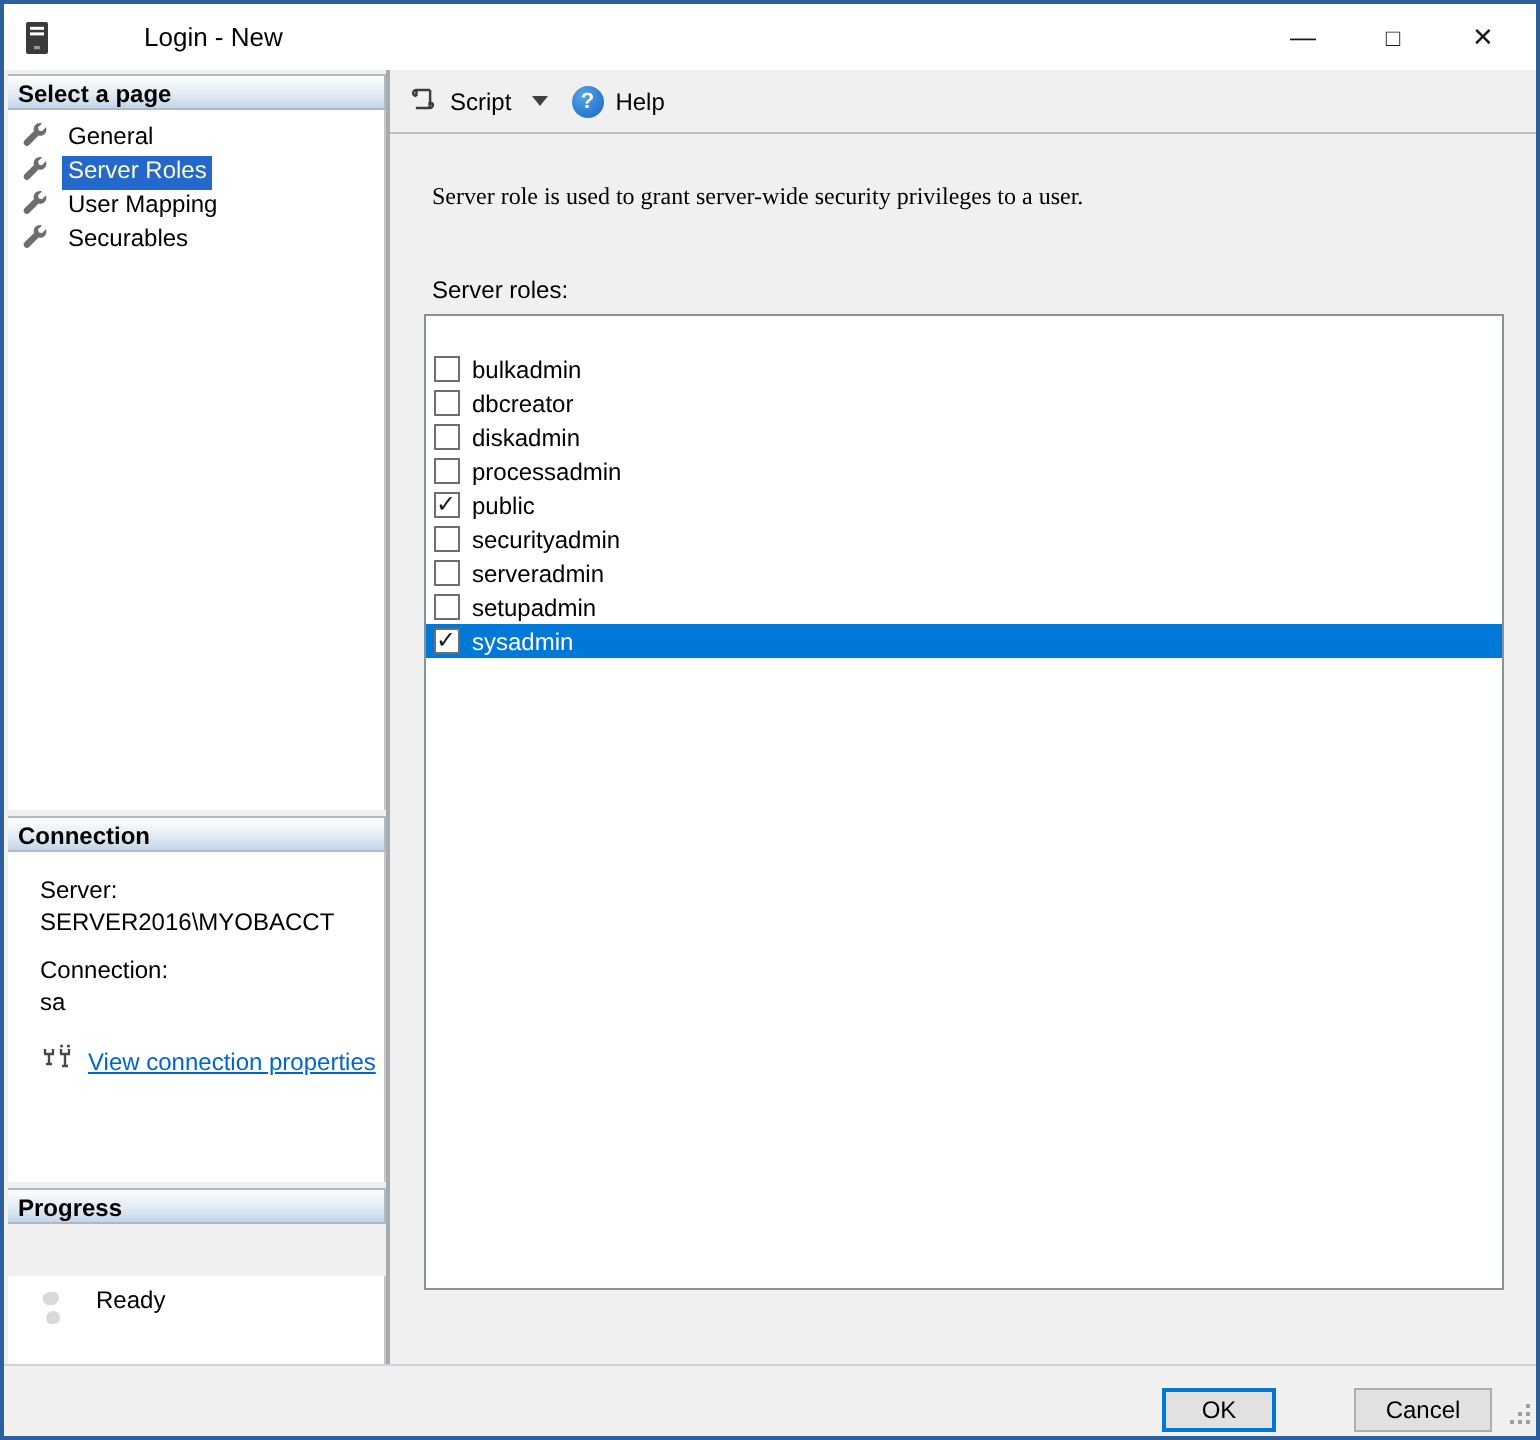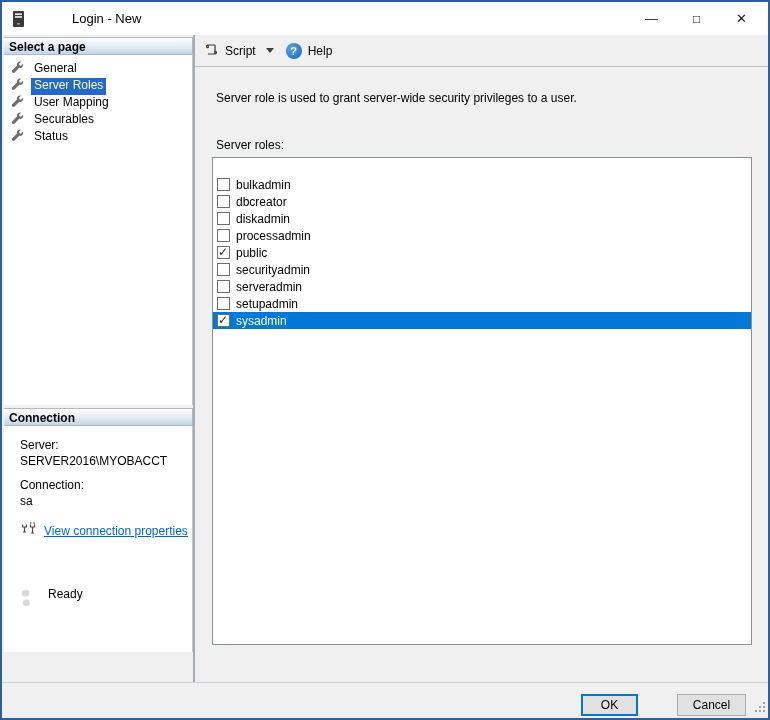--- a/index.html
+++ b/index.html
@@ -25,42 +25,42 @@
     background:linear-gradient(180deg,#fefefe 0%,#e3ebf4 55%,#c3d5e9 100%);
     border:1px solid #aeb9c6;border-left:none;
     font-weight:bold;padding:2px 17px 0 5px;
   }
   .sb-panel{position:absolute;left:2px;width:189px;background:#fff;border-right:1px solid #c6c6c6;}
   #hdr-select{top:35px;}
   #panel-pages{top:53px;height:350px;padding-top:6px;}
   #hdr-conn{top:406px;}
   #panel-conn{top:424px;height:165px;padding:12px 0 0 16px;}
   #hdr-prog{top:592px;}
-  #panel-prog{top:580px;height:70px;}
+  #panel-prog{top:636px;height:70px;}
   .page-item{height:17px;display:flex;padding-left:7px;cursor:default;}
   .page-item .wrench{width:13px;height:13px;margin-right:7px;flex:0 0 auto;}
   .page-item .lbl{padding:0 3px 1px 3px;}
   .page-item.selected .lbl{background:#2268cd;color:#fef9c3;}
   .conn-label{margin-top:10px;}
   .conn-label:first-child{margin-top:0;}
   .conn-value{margin-top:2px;}
   .conn-link-row{margin-top:14px;display:flex;align-items:center;}
   .conn-link{color:#0066cc;text-decoration:underline;margin-left:6px;cursor:pointer;}
   .prog-row{display:flex;align-items:center;padding:8px 0 0 14px;}
   .spinner{width:16px;height:16px;border:7px dotted #d9d9d9;border-radius:50%;}
   .prog-text{margin-left:14px;margin-top:-8px;}
   .vdivider{position:absolute;left:191px;top:33px;width:2px;height:647px;background:#a6abb1;}
   
   .main{position:absolute;left:193px;top:33px;width:573px;height:647px;background:#f0f0f0;}
   .toolbar{position:absolute;left:0;top:0;width:100%;height:32px;border-bottom:1px solid #bcc0c4;display:flex;align-items:center;padding-left:4px;}
   .tbtn{display:flex;align-items:center;height:24px;padding:0 5px;cursor:default;}
   .tbtn .tlabel{margin-left:6px;}
   .tb-caret{margin:0 4px 0 2px;cursor:default;display:flex;align-items:center;padding:0 3px;}
   .helpq{width:16px;height:16px;border-radius:50%;background:radial-gradient(circle at 35% 30%,#55a4e8,#1565c0);color:#fff;font-weight:bold;font-size:11px;display:flex;align-items:center;justify-content:center;}
-  .desc{position:absolute;left:21px;top:56px;}
+  .desc{position:absolute;left:21px;top:56px;font-family:Liberation Serif, serif;}
   .list-label{position:absolute;left:21px;top:103px;}
   .listbox{position:absolute;left:17px;top:122px;width:540px;height:488px;background:#fff;border:1px solid #8a9199;overflow:hidden;padding-top:18px;}
   .role-row{height:17px;display:flex;align-items:center;padding-left:4px;cursor:default;}
   .role-row .cb{width:13px;height:13px;background:#fff;border:1px solid #6e6e6e;margin-right:6px;flex:0 0 auto;position:relative;}
   .role-row .cb.checked::after{content:"\2713";position:absolute;left:0px;top:-2px;font-size:12px;color:#1a1a1a;}
   .role-row.selected{background:#0078d7;color:#fff;}
   
   .footer{position:absolute;left:0;top:680px;width:766px;height:36px;background:#f0f0f0;border-top:1px solid #d0d3d6;}
   .btn{position:absolute;top:11px;height:22px;background:#e1e1e1;display:flex;align-items:center;justify-content:center;cursor:default;}
   .btn.ok{left:579px;width:57px;border:2px solid #0078d7;}
@@ -115,28 +115,20 @@
     </span>
     <span class="lbl">User Mapping</span>
   </div>
       <div class="page-item">
     <span class="wrench">
       <svg viewBox="0 0 16 16" width="13" height="13">
         <path fill="#6d6d6d" d="M15 4.6c0-.4-.1-.9-.3-1.3l-2.4 2.4-1.9-.5-.5-1.9L12.3.9C11.9.7 11.4.6 11 .6 8.9.6 7.2 2.3 7.2 4.4c0 .4.1.8.2 1.1L1.6 11.3c-.8.8-.8 2 0 2.8.8.8 2 .8 2.8 0l5.8-5.8c.3.1.7.2 1.1.2 2.1 0 3.7-1.7 3.7-3.9z"></path>
       </svg>
     </span>
     <span class="lbl">Securables</span>
-  </div>
-      <div class="page-item">
-    <span class="wrench">
-      <svg viewBox="0 0 16 16" width="13" height="13">
-        <path fill="#6d6d6d" d="M15 4.6c0-.4-.1-.9-.3-1.3l-2.4 2.4-1.9-.5-.5-1.9L12.3.9C11.9.7 11.4.6 11 .6 8.9.6 7.2 2.3 7.2 4.4c0 .4.1.8.2 1.1L1.6 11.3c-.8.8-.8 2 0 2.8.8.8 2 .8 2.8 0l5.8-5.8c.3.1.7.2 1.1.2 2.1 0 3.7-1.7 3.7-3.9z"></path>
-      </svg>
-    </span>
-    <span class="lbl">Status</span>
   </div>
     </div>
 
   <div class="sb-hdr" id="hdr-conn">Connection</div>
   <div class="sb-panel" id="panel-conn">
     <div class="conn-label">Server:</div>
     <div class="conn-value">SERVER2016\MYOBACCT</div>
     <div class="conn-label">Connection:</div>
     <div class="conn-value">sa</div>
     <div class="conn-link-row">

